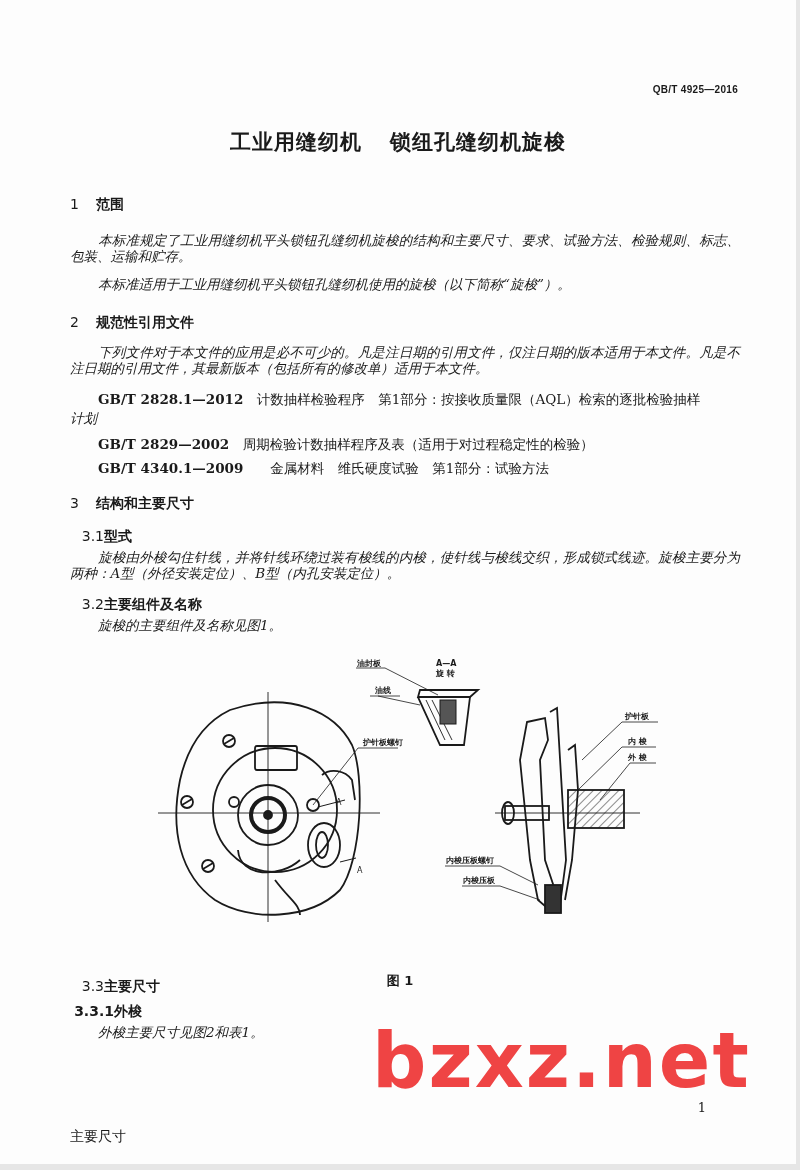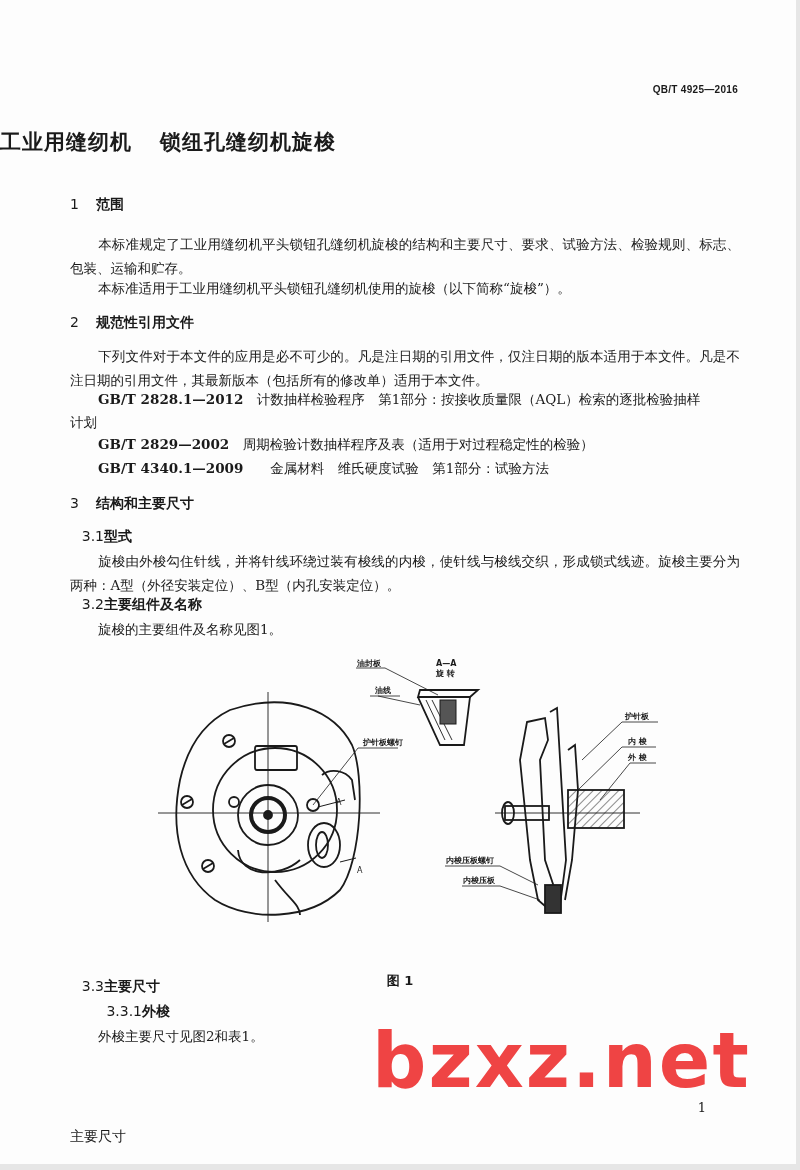--- a/index.html
+++ b/index.html
@@ -1,28 +1,28 @@
 <!DOCTYPE html>
 <html><head>
 <meta charset="utf-8">
 <style>
   html,body{margin:0;padding:0;}
   body{width:800px;height:1170px;background:#fdfdfd;position:relative;overflow:hidden;
        font-family:"DejaVu Serif","Liberation Serif",serif;color:#1a1a1a;}
   .rbar{position:absolute;right:0;top:0;width:4px;height:1170px;background:#e6e6e6;}
   .bbar{position:absolute;left:0;bottom:0;width:800px;height:6px;background:#e6e6e6;}
   .std-no{position:absolute;top:84px;right:62px;font-family:"Liberation Sans",sans-serif;font-weight:bold;font-size:10px;letter-spacing:0.3px;}
-  .title{position:absolute;top:128px;left:0;width:796px;font-family:"DejaVu Sans",sans-serif;font-size:21px;font-weight:bold;letter-spacing:1px;}
+  .title{position:absolute;top:128px;left:0;width:796px;text-align:center;font-family:"DejaVu Sans",sans-serif;font-size:21px;font-weight:bold;letter-spacing:1px;}
   .title .gap{display:inline-block;width:28px;}
   .h1{position:absolute;left:70px;font-family:"DejaVu Sans",sans-serif;font-weight:bold;font-size:14px;}
   .h1 .num{display:inline-block;width:26px;font-weight:normal;}
   .h2{position:absolute;left:70px;font-family:"DejaVu Sans",sans-serif;font-weight:bold;font-size:14px;text-align:right;}
   .h2 .num{display:inline-block;width:34px;font-weight:normal;}
-  .h3 .num{display:inline-block;width:44px;font-weight:normal;margin-left:28px;}
-  .p{position:absolute;left:70px;width:670px;font-size:13.5px;line-height:24px;text-align:justify;}
+  .h3 .num{display:inline-block;width:44px;font-weight:bold;}
+  .p{position:absolute;left:70px;width:670px;font-size:13.5px;line-height:16px;text-align:justify;font-style:italic;}
   .p .ind{display:inline-block;width:28px;}
   .ref{position:absolute;left:98px;font-size:13.5px;white-space:nowrap;}
   .ref .code{display:inline-block;font-weight:bold;}
   .fig{position:absolute;left:150px;top:650px;width:560px;height:280px;}
   .figcap{position:absolute;top:944px;left:0;width:800px;text-align:center;font-family:"DejaVu Sans",sans-serif;font-weight:bold;font-size:13px;margin-top:28px;}
   .watermark{position:absolute;left:372px;top:1016px;font-family:"DejaVu Sans",sans-serif;font-weight:bold;font-size:76px;color:#ef4444;letter-spacing:2px;}
   .pageno{position:absolute;top:1100px;right:94px;font-size:13px;}
   .footer{position:absolute;top:1128px;left:70px;font-family:"DejaVu Sans",sans-serif;font-size:14px;}
   svg text{font-family:"DejaVu Sans",sans-serif;}
 </style>

